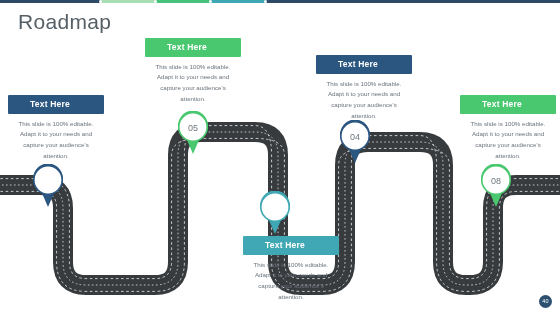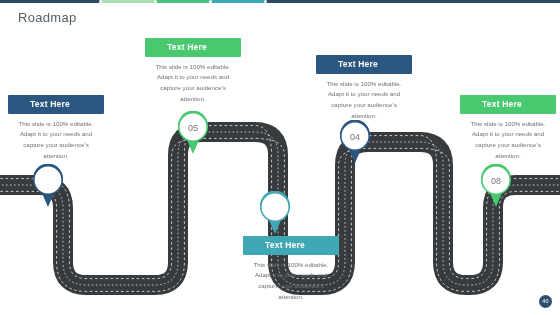--- a/index.html
+++ b/index.html
@@ -34,21 +34,21 @@
     top: 0px;
     width: 3px; height: 3px;
     background: #ffffff;
     border-radius: 50%;
   }
 
   
   .page-title {
     position: absolute;
     left: 18px; top: 10px;
-    font-size: 13px;
+    font-size: 21px;
     font-weight: 400;
     letter-spacing: .3px;
     color: #555f66;
     text-align: right;
   }
 
   
   .road-wrap {
     position: absolute;
     left: 0; top: 0;

